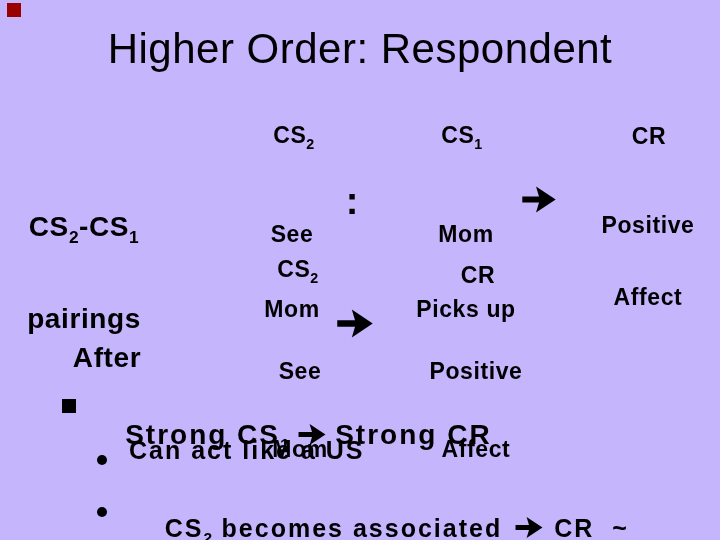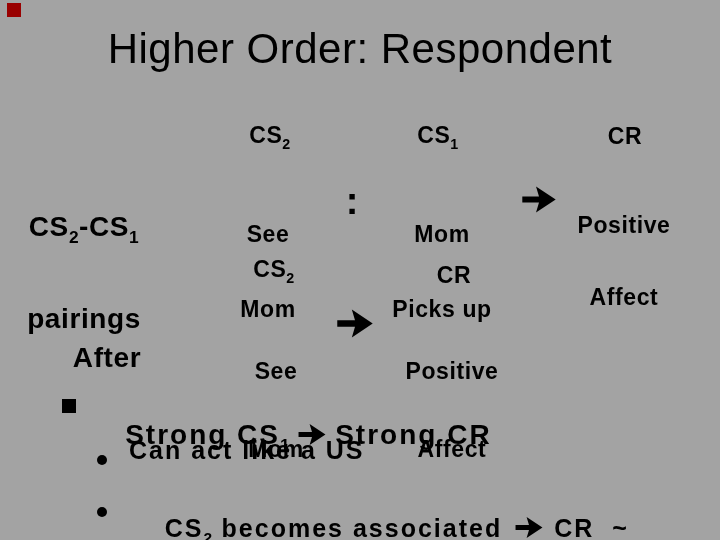--- a/index.html
+++ b/index.html
@@ -1,23 +1,23 @@
 <!DOCTYPE html>
 <html><head>
 <meta charset="utf-8">
 <style>
   html,body{margin:0;padding:0;background:#fff;}
-  .slide{position:relative;width:720px;height:540px;background:#a3a3a3;overflow:hidden;
+  .slide{position:relative;width:720px;height:540px;background:#c4b5fd;overflow:hidden;
          font-family:"Liberation Sans", sans-serif;color:#000;}
   .abs{position:absolute;}
   .title{position:absolute;left:0;top:26px;width:720px;text-align:center;
          font-size:42px;line-height:46px;font-weight:400;letter-spacing:0.5px;white-space:pre;}
   .corner{position:absolute;left:7px;top:3px;width:14px;height:14px;}
   .cell{position:absolute;font-weight:bold;font-size:23px;line-height:25px;
-        text-align:center;letter-spacing:0.6px;white-space:pre;}
+        text-align:center;letter-spacing:0.6px;white-space:pre;margin-left:24px;}
   .lbl{position:absolute;font-weight:bold;font-size:28px;line-height:27px;
        text-align:center;letter-spacing:0.6px;white-space:pre;}
   .colon{position:absolute;font-weight:bold;font-size:38px;line-height:40px;text-align:center;}
   .btxt{position:absolute;font-weight:bold;white-space:pre;letter-spacing:2px;}
   .b1{font-size:28px;line-height:30px;}
   .b23{font-size:25px;line-height:28px;margin-left:8px;}
   sub{font-size:62%;letter-spacing:0.5px;}
   .sq{position:absolute;background:#000;}
   .dot{position:absolute;background:#000;border-radius:50%;}
   .arrow path{fill:#000;}

